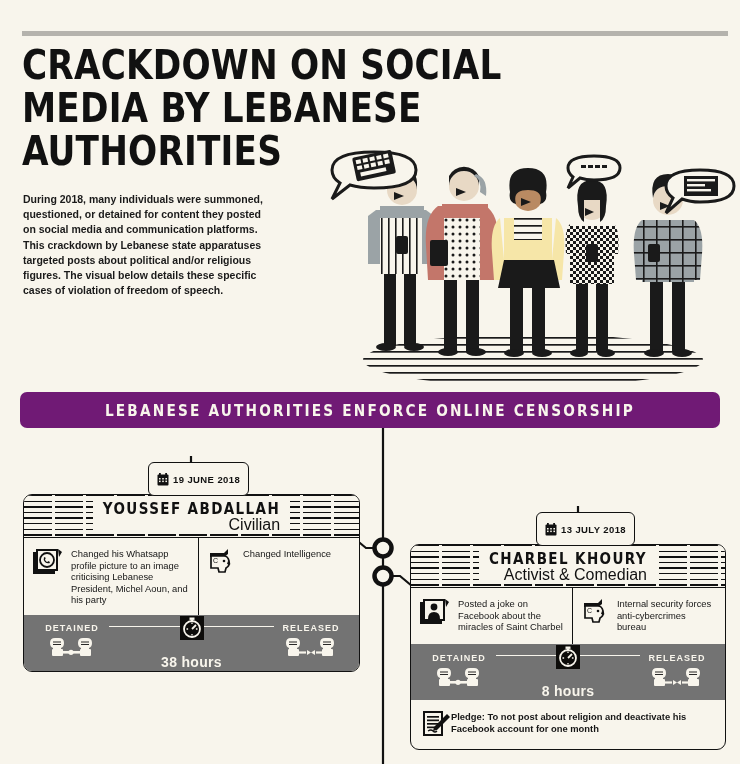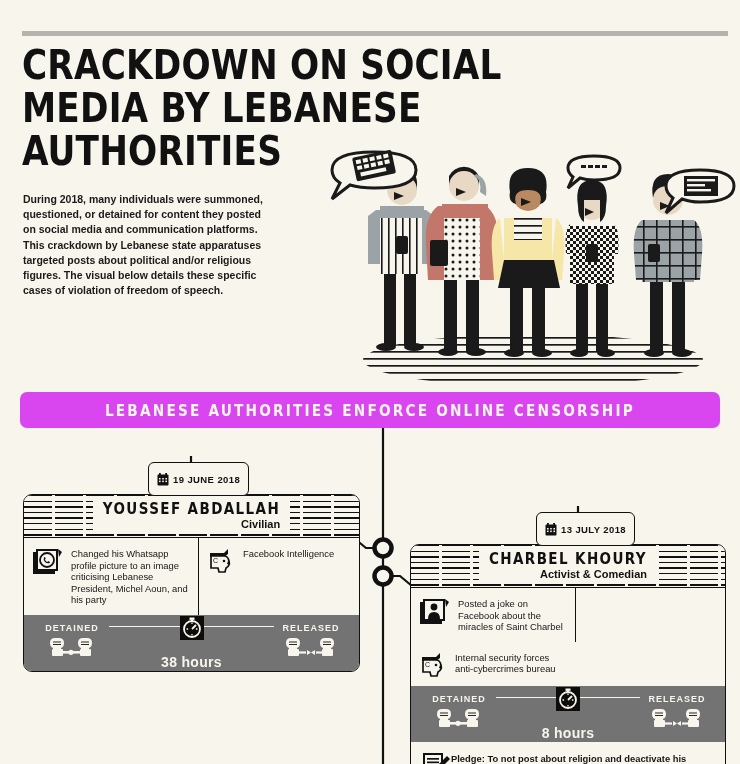--- a/index.html
+++ b/index.html
@@ -29,21 +29,21 @@
     font-size:10.5px;line-height:15.2px;font-weight:700;color:#1a1a1a;
   }
 
   
   .illu{position:absolute;left:318px;top:148px;width:420px;height:240px;}
   .illu svg{display:block;}
 
   
   .banner{
     position:absolute;left:20px;top:392px;width:700px;height:36px;
-    background:#d946ef;border-radius:7px;
+    background:#701a75;border-radius:7px;
     display:flex;align-items:center;justify-content:center;
   }
   .banner-txt{
     color:#f8f5ec;font-size:16px;font-weight:700;letter-spacing:2.3px;
     font-family:"Liberation Sans Narrow","DejaVu Sans Condensed","Liberation Sans",sans-serif;
     transform:scaleX(0.95);
   }
 
   
   .spine{position:absolute;left:0;top:428px;width:740px;height:336px;}
@@ -77,21 +77,21 @@
         #f8f5ec 28px,#f8f5ec 31px);
     pointer-events:none;
   }
   .name-plate{
     position:relative;z-index:2;background:#f8f5ec;padding:1px 10px;text-align:right;
   }
   .pname{
     font-family:"Liberation Sans Narrow","DejaVu Sans Condensed","Liberation Sans",sans-serif;
     font-size:15px;font-weight:700;color:#111;letter-spacing:1.4px;line-height:17px;
   }
-  .prole{font-size:11px;font-weight:700;color:#111;line-height:13px;}
+  .prole{font-size:16px;font-weight:400;color:#111;line-height:13px;}
 
   .card-body{display:flex;min-height:70px;}
   .cb-cell{display:flex;gap:7px;padding:9px 8px 9px 9px;box-sizing:border-box;}
   .cb-left{border-right:1.5px solid #111;}
   .cb-txt{font-size:9.4px;line-height:11.6px;font-weight:400;color:#161616;padding-top:1px;}
 
   .card-foot{
     background:#737373;height:56px;position:relative;
     display:flex;align-items:center;padding:0 11px;box-sizing:border-box;
   }
@@ -318,21 +318,21 @@
         <div class="cb-txt">Changed his Whatsapp profile picture to an image criticising Lebanese President, Michel Aoun, and his party</div>
       </div>
       <div class="cb-cell" style="width:160px;">
         <svg class="ico" width="28" height="26" viewBox="0 0 28 26">
           <path d="M2 6 h14 l4 -4 v5 l-4 3 H2z" fill="#111"></path>
           <path d="M3 9 h13 q4 0 5 5 q1 5 -3 7 l-1 4 h-6 l-1 -4 H3z" fill="#f8f5ec" stroke="#111" stroke-width="1.7"></path>
           <circle cx="16" cy="14" r="1.3" fill="#111"></circle>
           <path d="M20 14 q3 1 2 4 l-3 -1z" fill="#111"></path>
           <text x="5" y="16" font-size="7" font-family="Liberation Sans" fill="#111">C</text>
         </svg>
-        <div class="cb-txt">Facebook Intelligence</div>
+        <div class="cb-txt">Changed Intelligence</div>
       </div>
     </div>
     <div class="card-foot">
       <div class="foot-side">
         <div class="foot-lbl">DETAINED</div>
         <svg width="46" height="22" viewBox="0 0 46 22">
           <g fill="#f8f5ec">
             <path d="M6 2 q-5 0 -5 5 q0 4 3 5 l0 2 h8 l0 -2 q3 -1 3 -5 q0 -5 -5 -5z"></path>
             <rect x="3" y="13" width="11" height="7" rx="1"></rect>
             <path d="M34 2 q-5 0 -5 5 q0 4 3 5 l0 2 h8 l0 -2 q3 -1 3 -5 q0 -5 -5 -5z"></path>
@@ -401,21 +401,21 @@
     <span class="dtxt">13 JULY 2018</span>
   </div>
 
   <div class="card" style="left:410px;top:544px;width:316px;">
     <div class="card-head">
       <div class="name-plate">
         <div class="pname">CHARBEL KHOURY</div>
         <div class="prole">Activist &amp; Comedian</div>
       </div>
     </div>
-    <div class="card-body" style="min-height:56px;flex-direction:column;">
+    <div class="card-body" style="min-height:56px;">
       <div class="cb-cell cb-left" style="width:165px;">
         <svg class="ico" width="31" height="30" viewBox="0 0 31 30">
           <rect x="0" y="5" width="22" height="22" fill="#111"></rect>
           <rect x="3" y="2" width="22" height="22" fill="#111"></rect>
           <rect x="5" y="4" width="18" height="18" fill="#f8f5ec"></rect>
           <circle cx="14" cy="10" r="3.4" fill="#111"></circle>
           <path d="M8 22 q0 -7 6 -7 q6 0 6 7z" fill="#111"></path>
           <path d="M25 2 l4 3 l-3 5 z" fill="#111"></path>
         </svg>
         <div class="cb-txt">Posted a joke on Facebook about the miracles of Saint Charbel</div>

